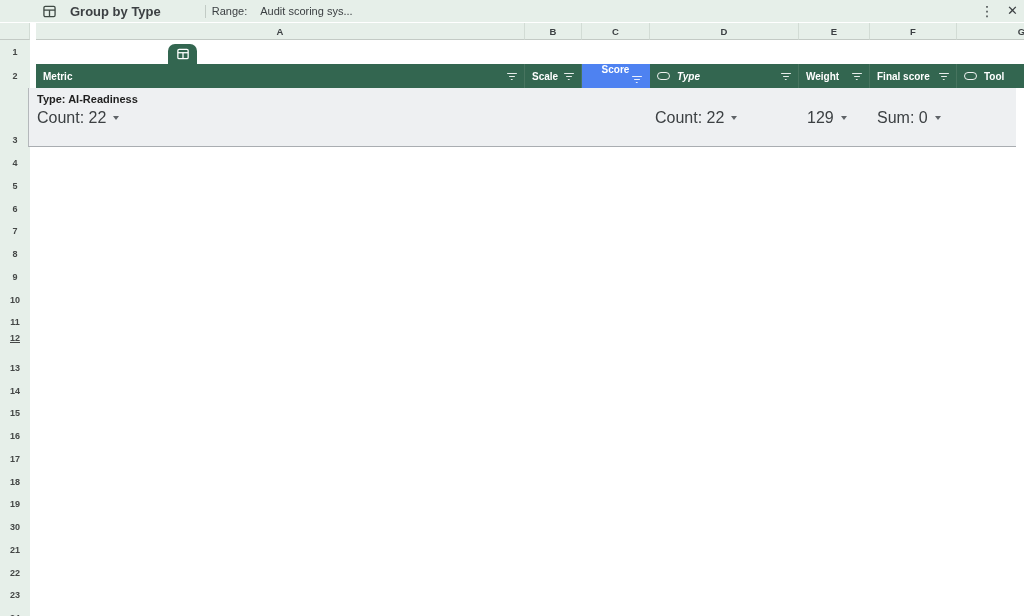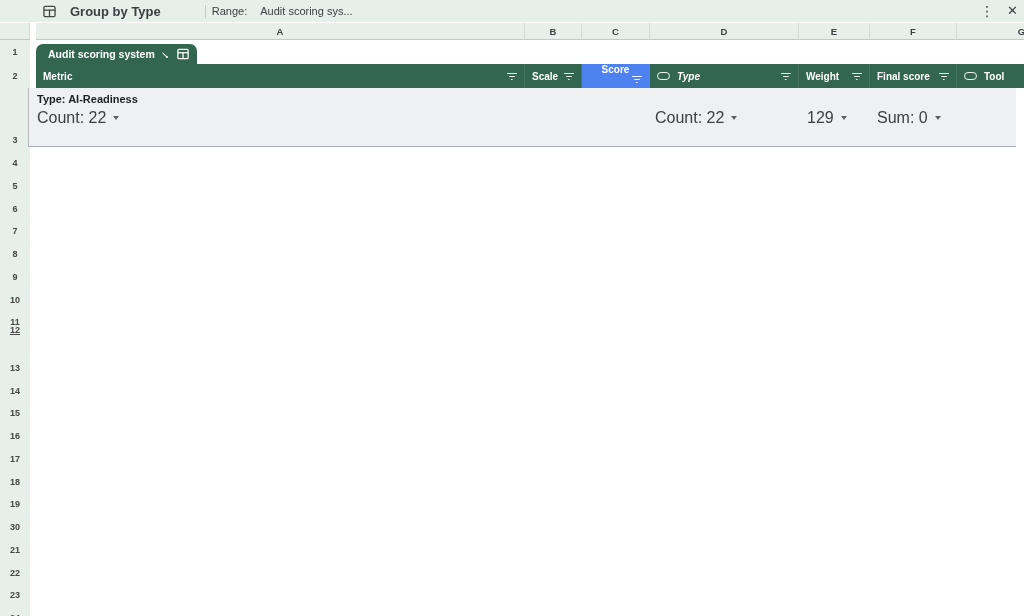--- a/index.html
+++ b/index.html
@@ -81,24 +81,20 @@
       <div class="lcell" style="left: 525px; width: 57px;">B</div>
       <div class="lcell" style="left: 582px; width: 68px;">C</div>
       <div class="lcell" style="left: 650px; width: 149px;">D</div>
       <div class="lcell" style="left: 799px; width: 71px;">E</div>
       <div class="lcell" style="left: 870px; width: 87px;">F</div>
       <div class="lcell" style="left: 957px; width: 130px;">G</div>
     </div>
 
   <div class="gutter"></div>
 
-  <div class="tab1">
-    <span>Audit scoring system</span>
-    <span class="chev"></span>
-  </div>
   <div class="tab2">
     <svg viewBox="0 0 14 14" fill="none" stroke="#ffffff" stroke-width="1.5">
       <rect x="1" y="1.5" width="12" height="11" rx="1.5"></rect>
       <line x1="1" y1="5.5" x2="13" y2="5.5"></line>
       <line x1="7" y1="5.5" x2="7" y2="12.5"></line>
     </svg>
   </div>
 
   <div id="hdr">
       <div class="hcell" style="left: 36px; width: 489px;">
@@ -181,21 +177,21 @@
     <div class="rnum" style="top: 64px; height: 24px;">2</div>
     <div class="rnum" style="top: 129px; height: 22.75px;">3</div>
     <div class="rnum" style="top: 151.75px; height: 22.75px;">4</div>
     <div class="rnum" style="top: 174.5px; height: 22.75px;">5</div>
     <div class="rnum" style="top: 197.25px; height: 22.75px;">6</div>
     <div class="rnum" style="top: 220px; height: 22.75px;">7</div>
     <div class="rnum" style="top: 242.75px; height: 22.75px;">8</div>
     <div class="rnum" style="top: 265.5px; height: 22.75px;">9</div>
     <div class="rnum" style="top: 288.25px; height: 22.75px;">10</div>
     <div class="rnum" style="top: 311px; height: 22.75px;">11</div>
-    <div class="rnum" style="top: 319px; height: 22.75px; text-decoration: underline;">12</div>
+    <div class="rnum" style="top: 327px; height: 22.75px; text-decoration: underline;">12</div>
     <div class="rnum" style="top: 356.5px; height: 22.75px;">13</div>
     <div class="rnum" style="top: 379.25px; height: 22.75px;">14</div>
     <div class="rnum" style="top: 402px; height: 22.75px; text-align: center;">15</div>
     <div class="rnum" style="top: 424.75px; height: 22.75px;">16</div>
     <div class="rnum" style="top: 447.5px; height: 22.75px;">17</div>
     <div class="rnum" style="top: 470.25px; height: 22.75px;">18</div>
     <div class="rnum" style="top: 493px; height: 22.75px;">19</div>
     <div class="rnum" style="top: 515.75px; height: 22.75px;">30</div>
     <div class="rnum" style="top: 538.5px; height: 22.75px;">21</div>
     <div class="rnum" style="top: 561.25px; height: 22.75px;">22</div>

